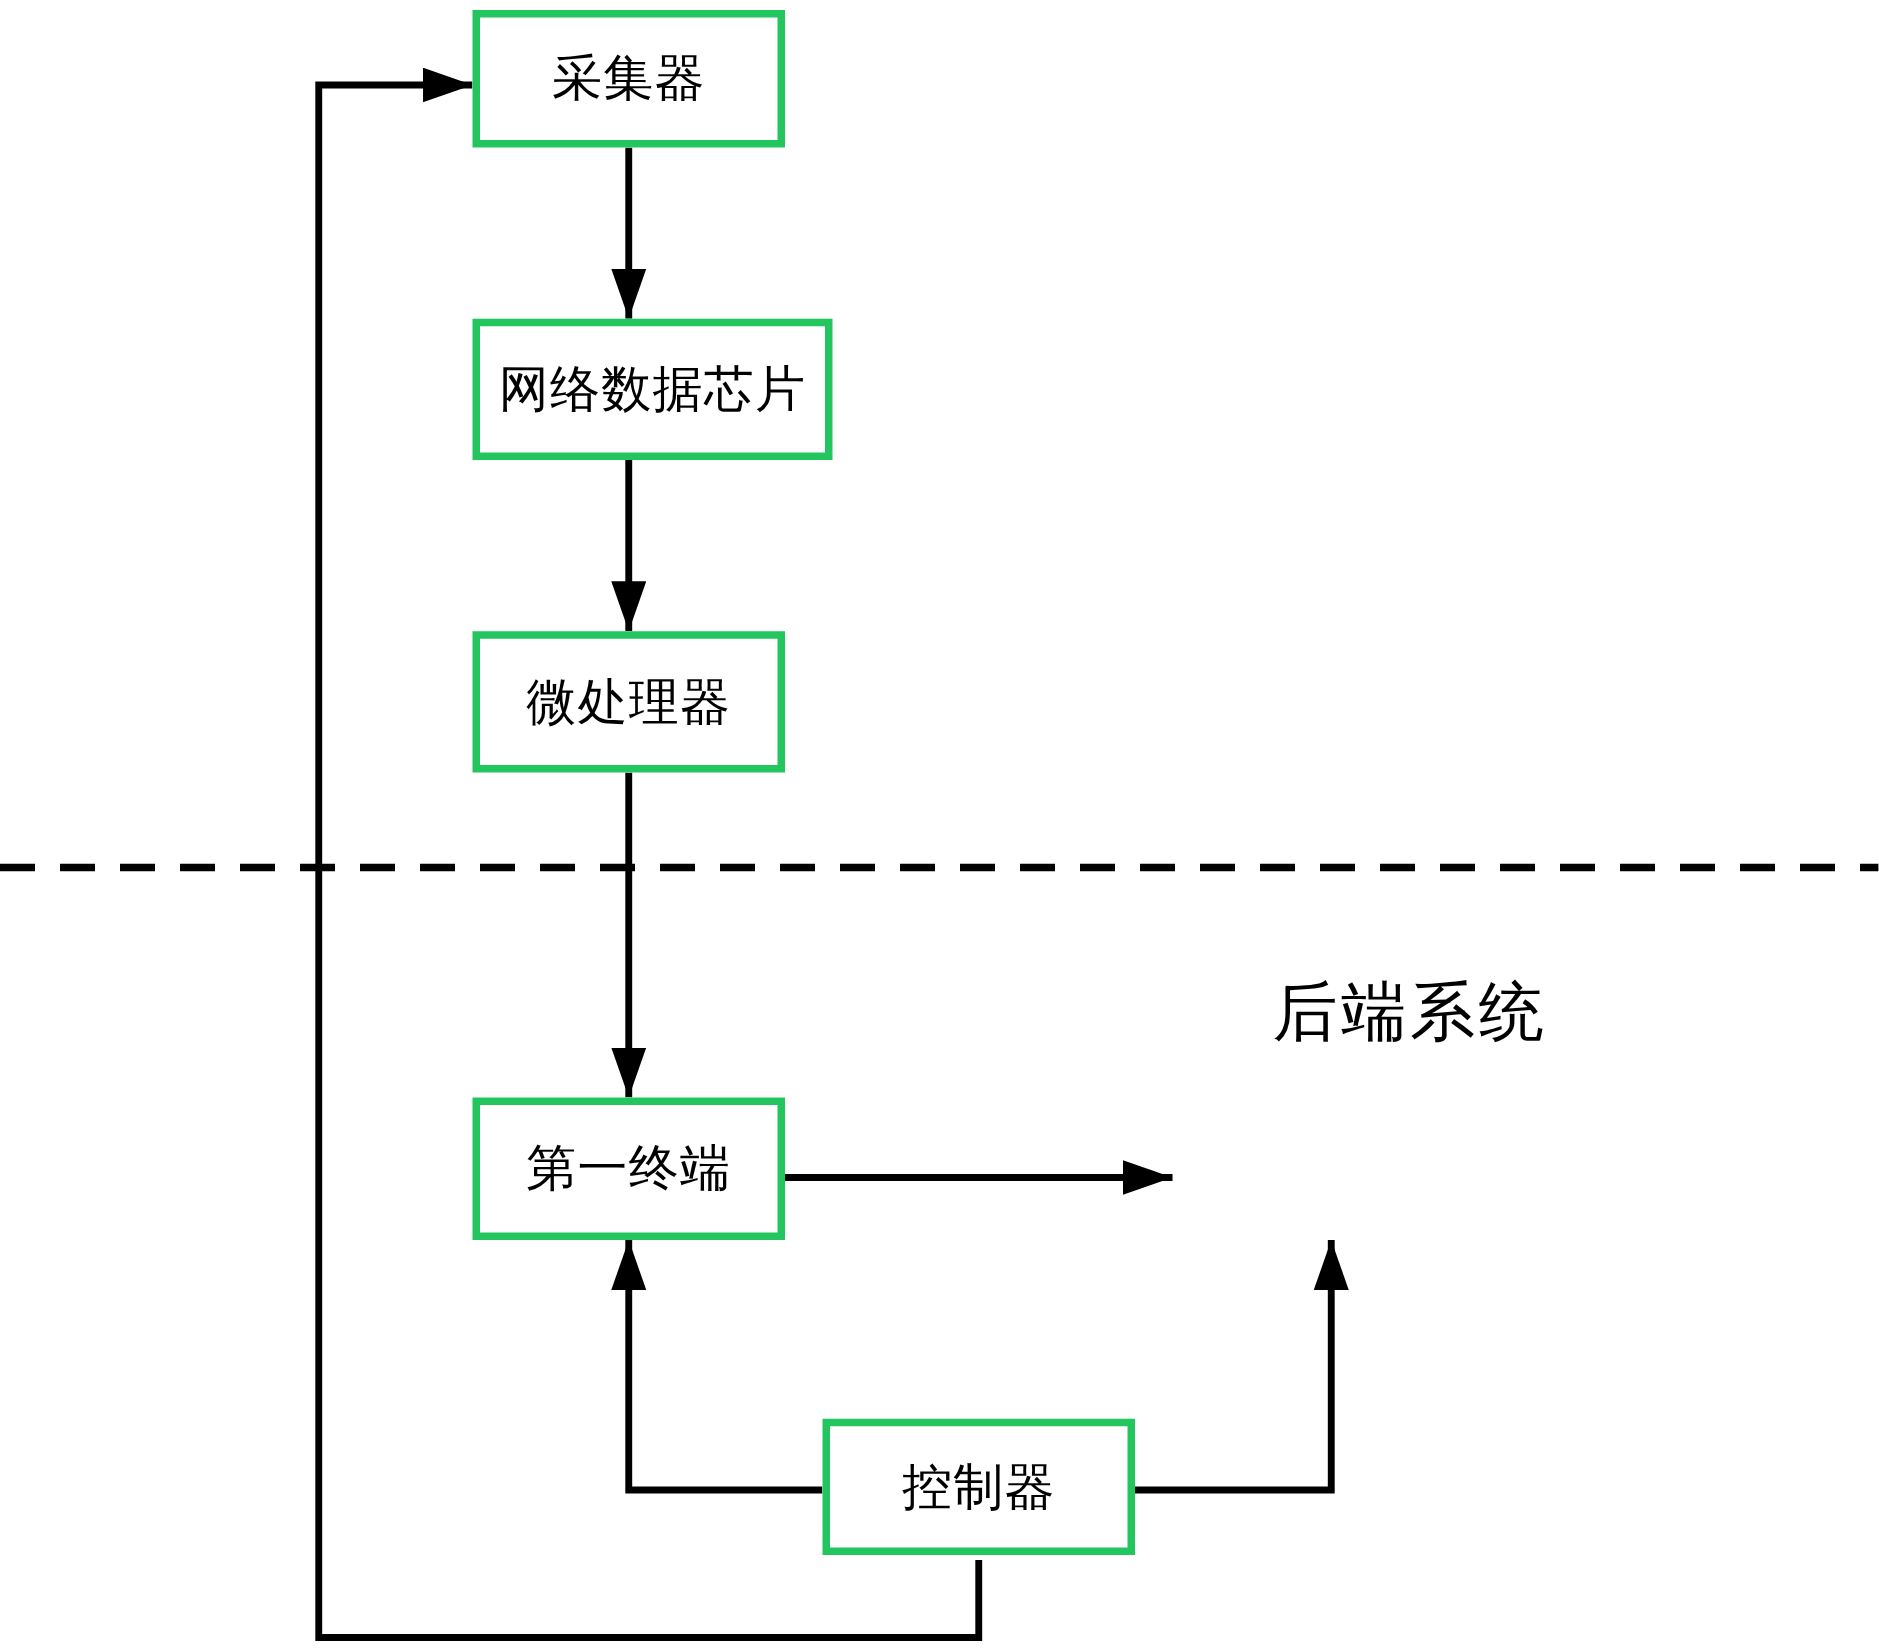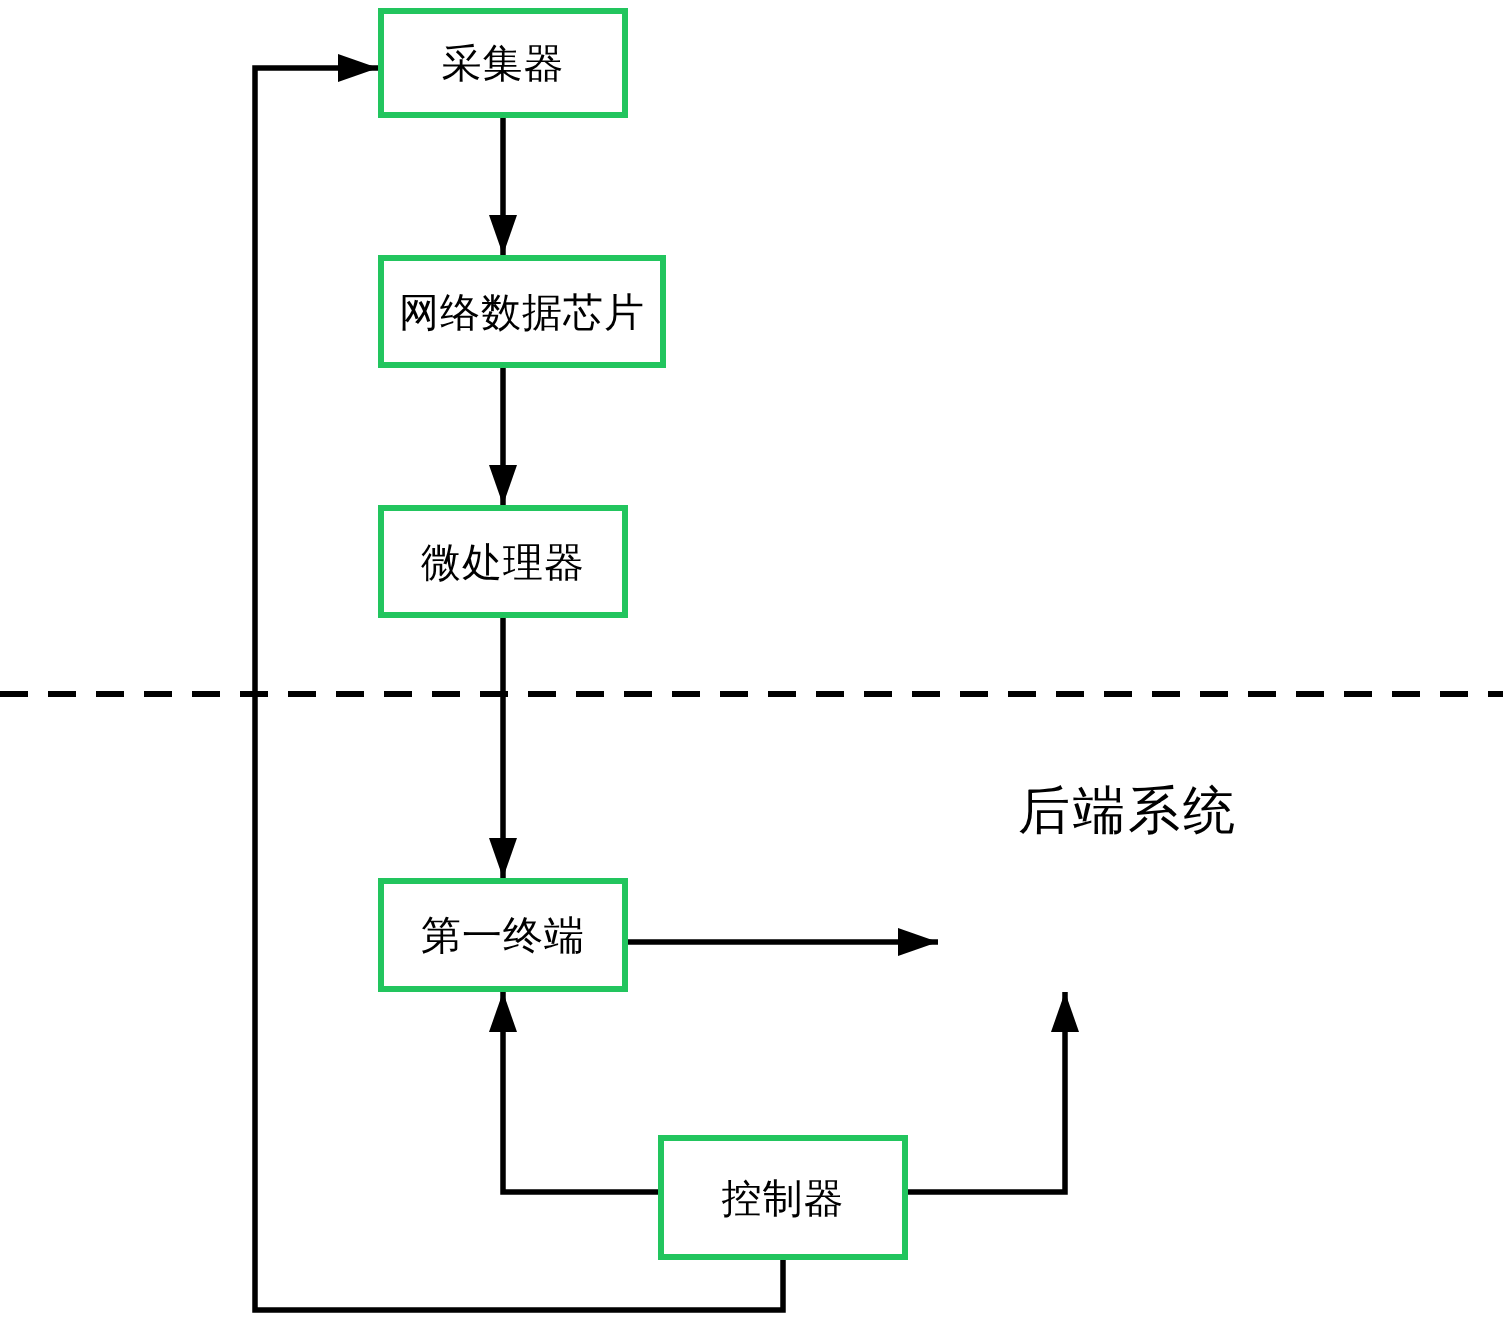--- a/index.html
+++ b/index.html
@@ -43,21 +43,21 @@
     line-height: 56px;
     letter-spacing: 3px;
     white-space: nowrap;
   }
   
   #node-collector      { left: 378px; top: 8px;    width: 250px; height: 110px; }
   #node-chip           { left: 378px; top: 255px;  width: 288px; height: 113px; }
   #node-mpu            { left: 378px; top: 505px;  width: 250px; height: 113px; }
   #node-terminal1      { left: 378px; top: 878px;  width: 250px; height: 114px; }
   #node-terminal2      { left: 938px; top: 880px;  width: 252px; height: 112px; }
-  #node-controller     { left: 658px; top: 1135px; width: 250px; height: 125px; }
+  #node-controller     { left: 658px; top: 1135px; width: 250px; height: 109px; }
   #label-front-end     { left: 1022px; top: 460px; }
   #label-back-end      { left: 1018px; top: 782px; }
 </style>
 </head>
 <body>
 
 <div id="canvas">
 
   <svg id="wires" viewBox="0 0 1503 1321" xmlns="http://www.w3.org/2000/svg">
     <defs>

